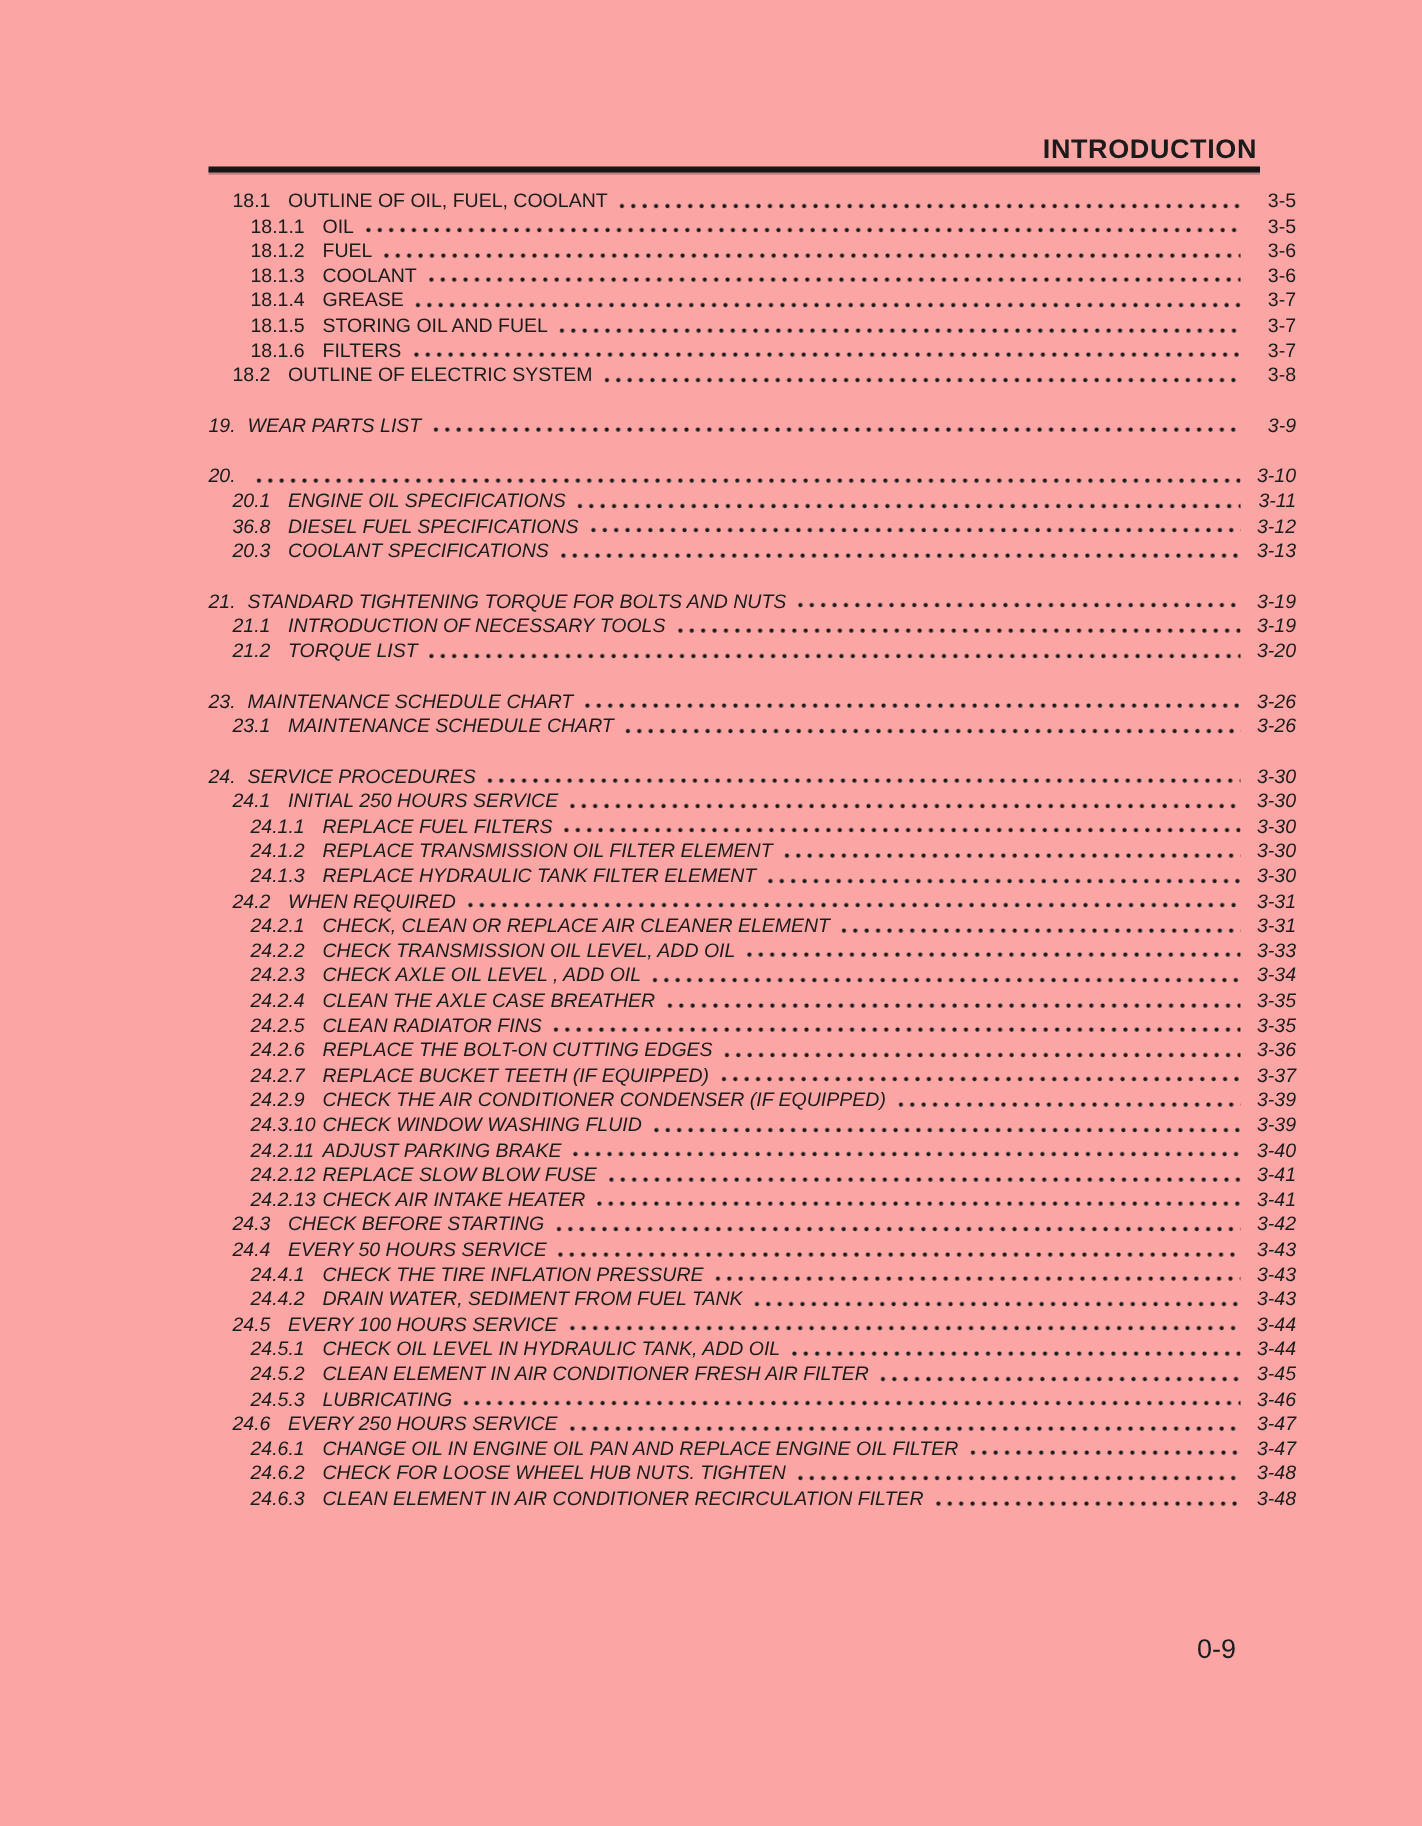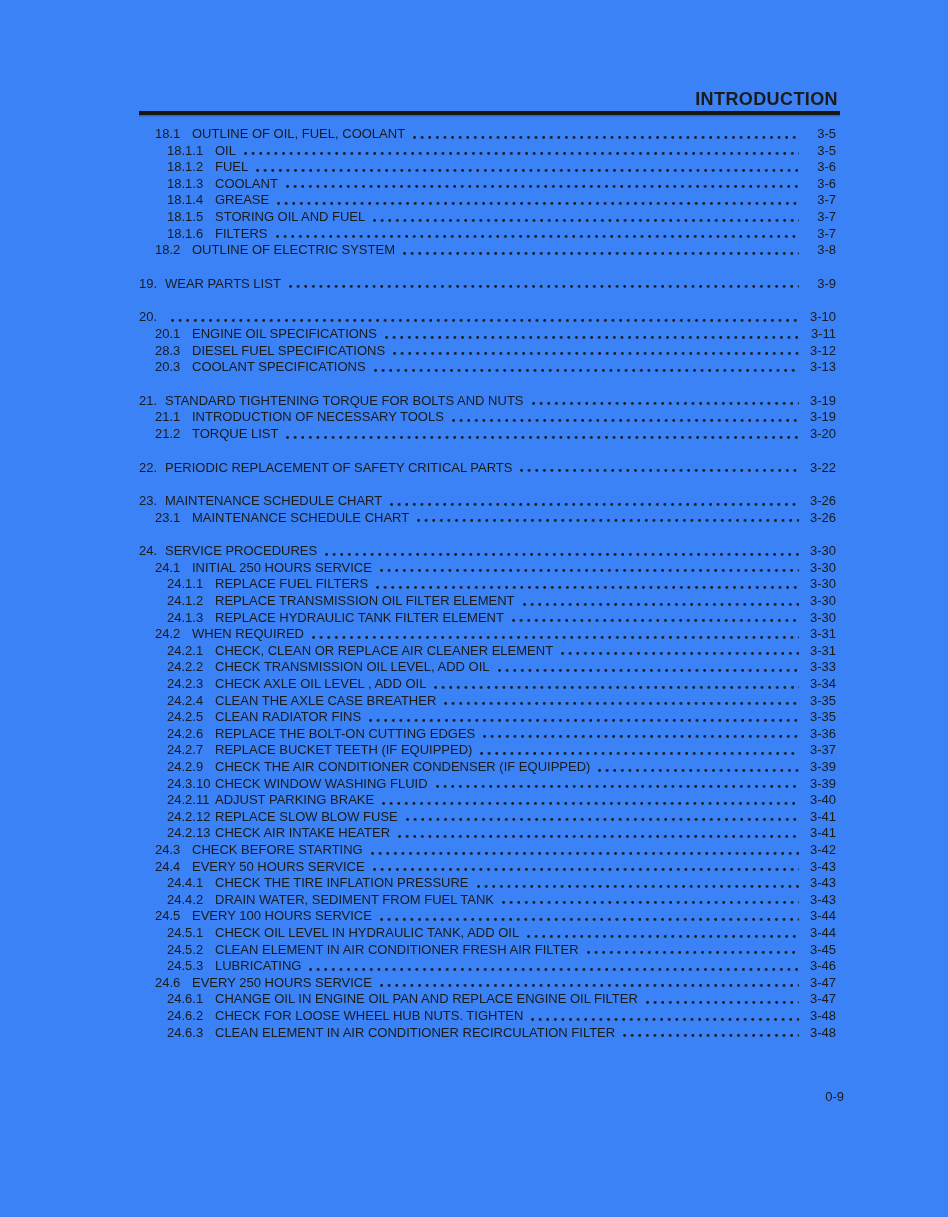--- a/index.html
+++ b/index.html
@@ -1,21 +1,21 @@
 <!DOCTYPE html>
 <html><head>
 <meta charset="utf-8">
 <style>
   html, body { margin: 0; padding: 0; background: #e8e8e8; }
   .doc-page {
     position: relative;
     width: 948px;
     height: 1217px;
     margin: 0 auto;
-    background: #3b82f6;
+    background: #fca5a5;
     font-family: "Liberation Sans", sans-serif;
     color: #1b1b1b;
     overflow: hidden;
     box-sizing: border-box;
   }
   .doc-header-title {
     margin-top: 90px;
     padding-right: 110px;
     text-align: right;
     font-size: 18px;
@@ -23,28 +23,28 @@
     font-weight: bold;
     letter-spacing: 0.4px;
   }
   .header-rule {
     height: 4px;
     background: #161616;
     margin: 3px 108px 0 139px;
     box-shadow: 0 1.5px 0 rgba(20,20,20,0.25);
   }
   .toc { margin-top: 11px; }
-  .toc-group + .toc-group { margin-top: 17px; }
+  .toc-group + .toc-group { margin-top: 17px; font-style: italic; }
   .toc-row {
     display: flex;
     align-items: baseline;
     height: 16.6px;
     line-height: 16.6px;
     font-size: 13px;
-    padding-right: 112px;
+    padding-right: 84px;
     white-space: pre;
   }
   .toc-row.level-1 { padding-left: 139px; }
   .toc-row.level-2 { padding-left: 155px; }
   .toc-row.level-3 { padding-left: 167px; }
   .toc-num { flex: 0 0 auto; }
   .level-1 .toc-num { min-width: 26px; }
   .level-2 .toc-num { min-width: 37px; }
   .level-3 .toc-num { min-width: 48px; }
   .toc-title { flex: 0 0 auto; padding-right: 2px; }
@@ -55,22 +55,22 @@
     margin: 0 5px 3px 6px;
     background-image: radial-gradient(circle at 1.6px 2.4px, #1b1b1b 1.05px, rgba(0,0,0,0) 1.7px);
     background-size: 7.6px 5px;
     background-repeat: repeat-x;
     background-position: left bottom;
   }
   .toc-page { flex: 0 0 auto; min-width: 32px; text-align: right; }
   .page-footer {
     position: absolute;
     top: 1089px;
-    right: 104px;
-    font-size: 13px;
+    right: 124px;
+    font-size: 18px;
   }
 </style>
 </head>
 <body>
 
 <div class="doc-page">
   <div class="doc-header-title">INTRODUCTION</div>
   <div class="header-rule"></div>
 
   <div class="toc">
@@ -83,30 +83,27 @@
         <div class="toc-row level-3"><span class="toc-num">18.1.5</span><span class="toc-title">STORING OIL AND FUEL</span><span class="dot-leader"></span><span class="toc-page">3-7</span></div>
         <div class="toc-row level-3"><span class="toc-num">18.1.6</span><span class="toc-title">FILTERS</span><span class="dot-leader"></span><span class="toc-page">3-7</span></div>
         <div class="toc-row level-2"><span class="toc-num">18.2</span><span class="toc-title">OUTLINE OF ELECTRIC SYSTEM</span><span class="dot-leader"></span><span class="toc-page">3-8</span></div>
       </div>
       <div class="toc-group">
         <div class="toc-row level-1"><span class="toc-num">19.</span><span class="toc-title">WEAR PARTS LIST</span><span class="dot-leader"></span><span class="toc-page">3-9</span></div>
       </div>
       <div class="toc-group">
         <div class="toc-row level-1"><span class="toc-num">20.</span><span class="dot-leader"></span><span class="toc-page">3-10</span></div>
         <div class="toc-row level-2"><span class="toc-num">20.1</span><span class="toc-title">ENGINE OIL SPECIFICATIONS</span><span class="dot-leader"></span><span class="toc-page">3-11</span></div>
-        <div class="toc-row level-2"><span class="toc-num">28.3</span><span class="toc-title">DIESEL FUEL SPECIFICATIONS</span><span class="dot-leader"></span><span class="toc-page">3-12</span></div>
+        <div class="toc-row level-2"><span class="toc-num">36.8</span><span class="toc-title">DIESEL FUEL SPECIFICATIONS</span><span class="dot-leader"></span><span class="toc-page">3-12</span></div>
         <div class="toc-row level-2"><span class="toc-num">20.3</span><span class="toc-title">COOLANT SPECIFICATIONS</span><span class="dot-leader"></span><span class="toc-page">3-13</span></div>
       </div>
       <div class="toc-group">
         <div class="toc-row level-1"><span class="toc-num">21.</span><span class="toc-title">STANDARD TIGHTENING TORQUE FOR BOLTS AND NUTS</span><span class="dot-leader"></span><span class="toc-page">3-19</span></div>
         <div class="toc-row level-2"><span class="toc-num">21.1</span><span class="toc-title">INTRODUCTION OF NECESSARY TOOLS</span><span class="dot-leader"></span><span class="toc-page">3-19</span></div>
         <div class="toc-row level-2"><span class="toc-num">21.2</span><span class="toc-title">TORQUE LIST</span><span class="dot-leader"></span><span class="toc-page">3-20</span></div>
-      </div>
-      <div class="toc-group">
-        <div class="toc-row level-1"><span class="toc-num">22.</span><span class="toc-title">PERIODIC REPLACEMENT OF SAFETY CRITICAL PARTS</span><span class="dot-leader"></span><span class="toc-page">3-22</span></div>
       </div>
       <div class="toc-group">
         <div class="toc-row level-1"><span class="toc-num">23.</span><span class="toc-title">MAINTENANCE SCHEDULE CHART</span><span class="dot-leader"></span><span class="toc-page">3-26</span></div>
         <div class="toc-row level-2"><span class="toc-num">23.1</span><span class="toc-title">MAINTENANCE SCHEDULE CHART</span><span class="dot-leader"></span><span class="toc-page">3-26</span></div>
       </div>
       <div class="toc-group">
         <div class="toc-row level-1"><span class="toc-num">24.</span><span class="toc-title">SERVICE PROCEDURES</span><span class="dot-leader"></span><span class="toc-page">3-30</span></div>
         <div class="toc-row level-2"><span class="toc-num">24.1</span><span class="toc-title">INITIAL 250 HOURS SERVICE</span><span class="dot-leader"></span><span class="toc-page">3-30</span></div>
         <div class="toc-row level-3"><span class="toc-num">24.1.1</span><span class="toc-title">REPLACE FUEL FILTERS</span><span class="dot-leader"></span><span class="toc-page">3-30</span></div>
         <div class="toc-row level-3"><span class="toc-num">24.1.2</span><span class="toc-title">REPLACE TRANSMISSION OIL FILTER ELEMENT</span><span class="dot-leader"></span><span class="toc-page">3-30</span></div>

